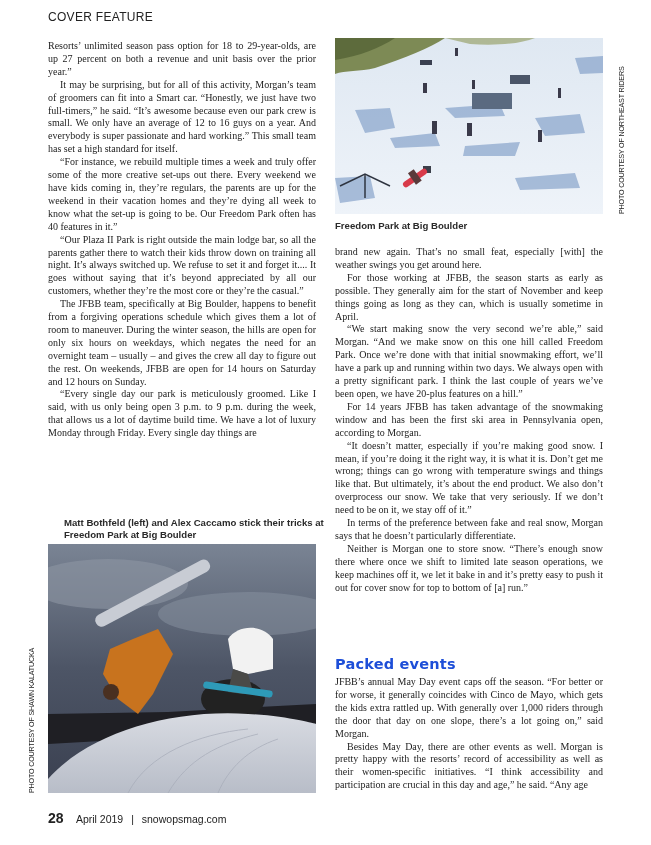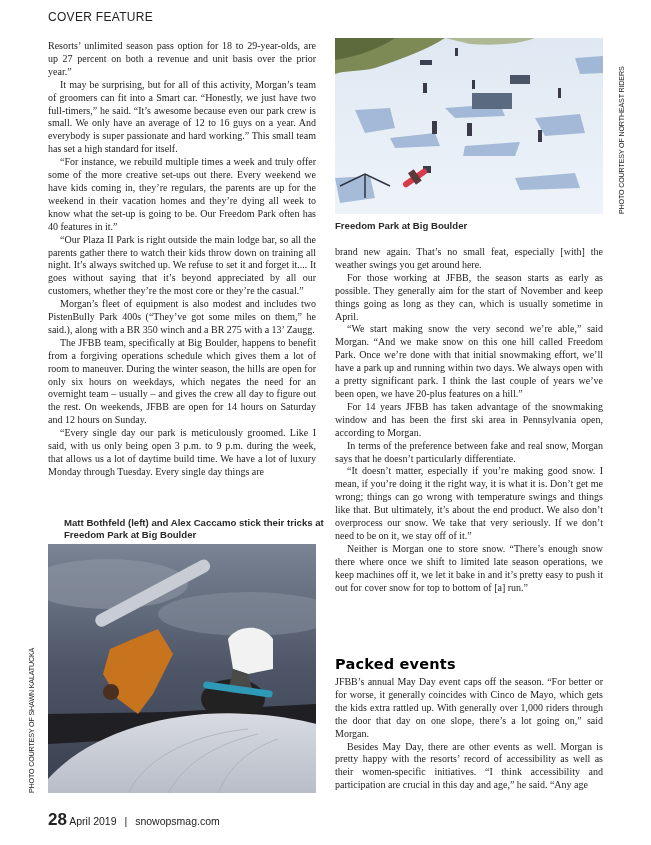--- a/index.html
+++ b/index.html
@@ -12,39 +12,38 @@
   .col-right{left:335px;top:246px;width:268px;}
   .caption{position:absolute;font-family:"Liberation Sans",sans-serif;font-size:9.6px;line-height:12.4px;color:#2a2a2a;font-weight:bold;}
   .cap-left{left:48px;top:517px;width:268px;margin-left:16px;}
   .cap-right{left:335px;top:220px;width:268px;}
   .photo{position:absolute;overflow:hidden;}
   .photo-top{left:335px;top:38px;width:268px;height:176px;}
   .photo-bottom{left:48px;top:544px;width:268px;height:249px;}
   .credit{position:absolute;font-family:"Liberation Sans",sans-serif;font-size:7.2px;color:#222;white-space:nowrap;transform:rotate(-90deg);transform-origin:left top;letter-spacing:-0.2px;}
   .credit-right{left:617px;top:214px;}
   .credit-left{left:27px;top:793px;}
-  .heading{position:absolute;left:335px;top:656px;font-family:"DejaVu Sans","Liberation Sans",sans-serif;font-weight:bold;font-size:14.5px;color:#000000;letter-spacing:0.2px;}
+  .heading{position:absolute;left:335px;top:656px;font-family:"DejaVu Sans","Liberation Sans",sans-serif;font-weight:bold;font-size:14.5px;color:#1d4ed8;letter-spacing:0.2px;}
   .col-right2{left:335px;top:676px;width:268px;}
   .footer{position:absolute;left:48px;top:810px;font-family:"Liberation Sans",sans-serif;font-size:10.5px;color:#222;}
-  .footer .pg{font-weight:bold;font-size:17px;}
+  .footer .pg{font-weight:bold;font-size:14px;margin-right:10px;}
   .footer .sep{margin:0 5px;}
 </style>
 </head>
 <body>
 
 <div class="section-label">COVER FEATURE</div>
 
 <div class="col col-left">
   <p class="noindent">Resorts’ unlimited season pass option for 18 to 29-year-olds, are up 27 percent on both a revenue and unit basis over the prior year.”</p>
   <p>It may be surprising, but for all of this activity, Morgan’s team of groomers can fit into a Smart car. “Honestly, we just have two full-timers,” he said. “It’s awesome because even our park crew is small. We only have an average of 12 to 16 guys on a year. And everybody is super passionate and hard working.” This small team has set a high standard for itself.</p>
   <p>“For instance, we rebuild multiple times a week and truly offer some of the more creative set-ups out there. Every weekend we have kids coming in, they’re regulars, the parents are up for the weekend in their vacation homes and they’re dying all week to know what the set-up is going to be. Our Freedom Park often has 40 features in it.”</p>
   <p>“Our Plaza II Park is right outside the main lodge bar, so all the parents gather there to watch their kids throw down on training all night. It’s always switched up. We refuse to set it and forget it.... It goes without saying that it’s beyond appreciated by all our customers, whether they’re the most core or they’re the casual.”</p>
-  <p>Morgan’s fleet of equipment is also modest and includes two PistenBully Park 400s (“They’ve got some miles on them,” he said.), along with a BR 350 winch and a BR 275 with a 13’ Zaugg.</p>
   <p>The JFBB team, specifically at Big Boulder, happens to benefit from a forgiving operations schedule which gives them a lot of room to maneuver. During the winter season, the hills are open for only six hours on weekdays, which negates the need for an overnight team – usually – and gives the crew all day to figure out the rest. On weekends, JFBB are open for 14 hours on Saturday and 12 hours on Sunday.</p>
-  <p>“Every single day our park is meticulously groomed. Like I said, with us only being open 3 p.m. to 9 p.m. during the week, that allows us a lot of daytime build time. We have a lot of luxury Monday through Tuesday. Every single day things are</p>
+  <p>“Every single day our park is meticulously groomed. Like I said, with us only being open 3 p.m. to 9 p.m. during the week, that allows us a lot of daytime build time. We have a lot of luxury Monday through Friday. Every single day things are</p>
 </div>
 
 <div class="photo photo-top">
   <svg width="268" height="176" viewBox="0 0 268 176">
     <defs>
       <linearGradient id="snowg" x1="0" y1="0" x2="0" y2="1">
         <stop offset="0" stop-color="#dfe8f2"></stop>
         <stop offset="1" stop-color="#eef3f9"></stop>
       </linearGradient>
     </defs>
@@ -86,22 +85,22 @@
   </svg>
 </div>
 <div class="caption cap-right">Freedom Park at Big Boulder</div>
 <div class="credit credit-right">PHOTO COURTESY OF NORTHEAST RIDERS</div>
 
 <div class="col col-right">
   <p class="noindent">brand new again. That’s no small feat, especially [with] the weather swings you get around here.</p>
   <p>For those working at JFBB, the season starts as early as possible. They generally aim for the start of November and keep things going as long as they can, which is usually sometime in April.</p>
   <p>“We start making snow the very second we’re able,” said Morgan. “And we make snow on this one hill called Freedom Park. Once we’re done with that initial snowmaking effort, we’ll have a park up and running within two days. We always open with a pretty significant park. I think the last couple of years we’ve been open, we have 20-plus features on a hill.”</p>
   <p>For 14 years JFBB has taken advantage of the snowmaking window and has been the first ski area in Pennsylvania open, according to Morgan.</p>
+  <p>“It doesn’t matter, especially if you’re making good snow. I mean, if you’re doing it the right way, it is what it is. Don’t get me wrong; things can go wrong with temperature swings and things like that. But ultimately, it’s about the end product. We also don’t overprocess our snow. We take that very seriously. If we don’t need to be on it, we stay off of it.”</p>
   <p>In terms of the preference between fake and real snow, Morgan says that he doesn’t particularly differentiate.</p>
-  <p>“It doesn’t matter, especially if you’re making good snow. I mean, if you’re doing it the right way, it is what it is. Don’t get me wrong; things can go wrong with temperature swings and things like that. But ultimately, it’s about the end product. We also don’t overprocess our snow. We take that very seriously. If we don’t need to be on it, we stay off of it.”</p>
   <p>Neither is Morgan one to store snow. “There’s enough snow there where once we shift to limited late season operations, we keep machines off it, we let it bake in and it’s pretty easy to push it out for cover snow for top to bottom of [a] run.”</p>
 </div>
 
 <div class="heading">Packed events</div>
 
 <div class="col col-right2">
   <p class="noindent">JFBB’s annual May Day event caps off the season. “For better or for worse, it generally coincides with Cinco de Mayo, which gets the kids extra rattled up. With generally over 1,000 riders through the door that day on one slope, there’s a lot going on,” said Morgan.</p>
   <p>Besides May Day, there are other events as well. Morgan is pretty happy with the resorts’ record of accessibility as well as their women-specific initiatives. “I think accessibility and participation are crucial in this day and age,” he said. “Any age</p>
 </div>
 

